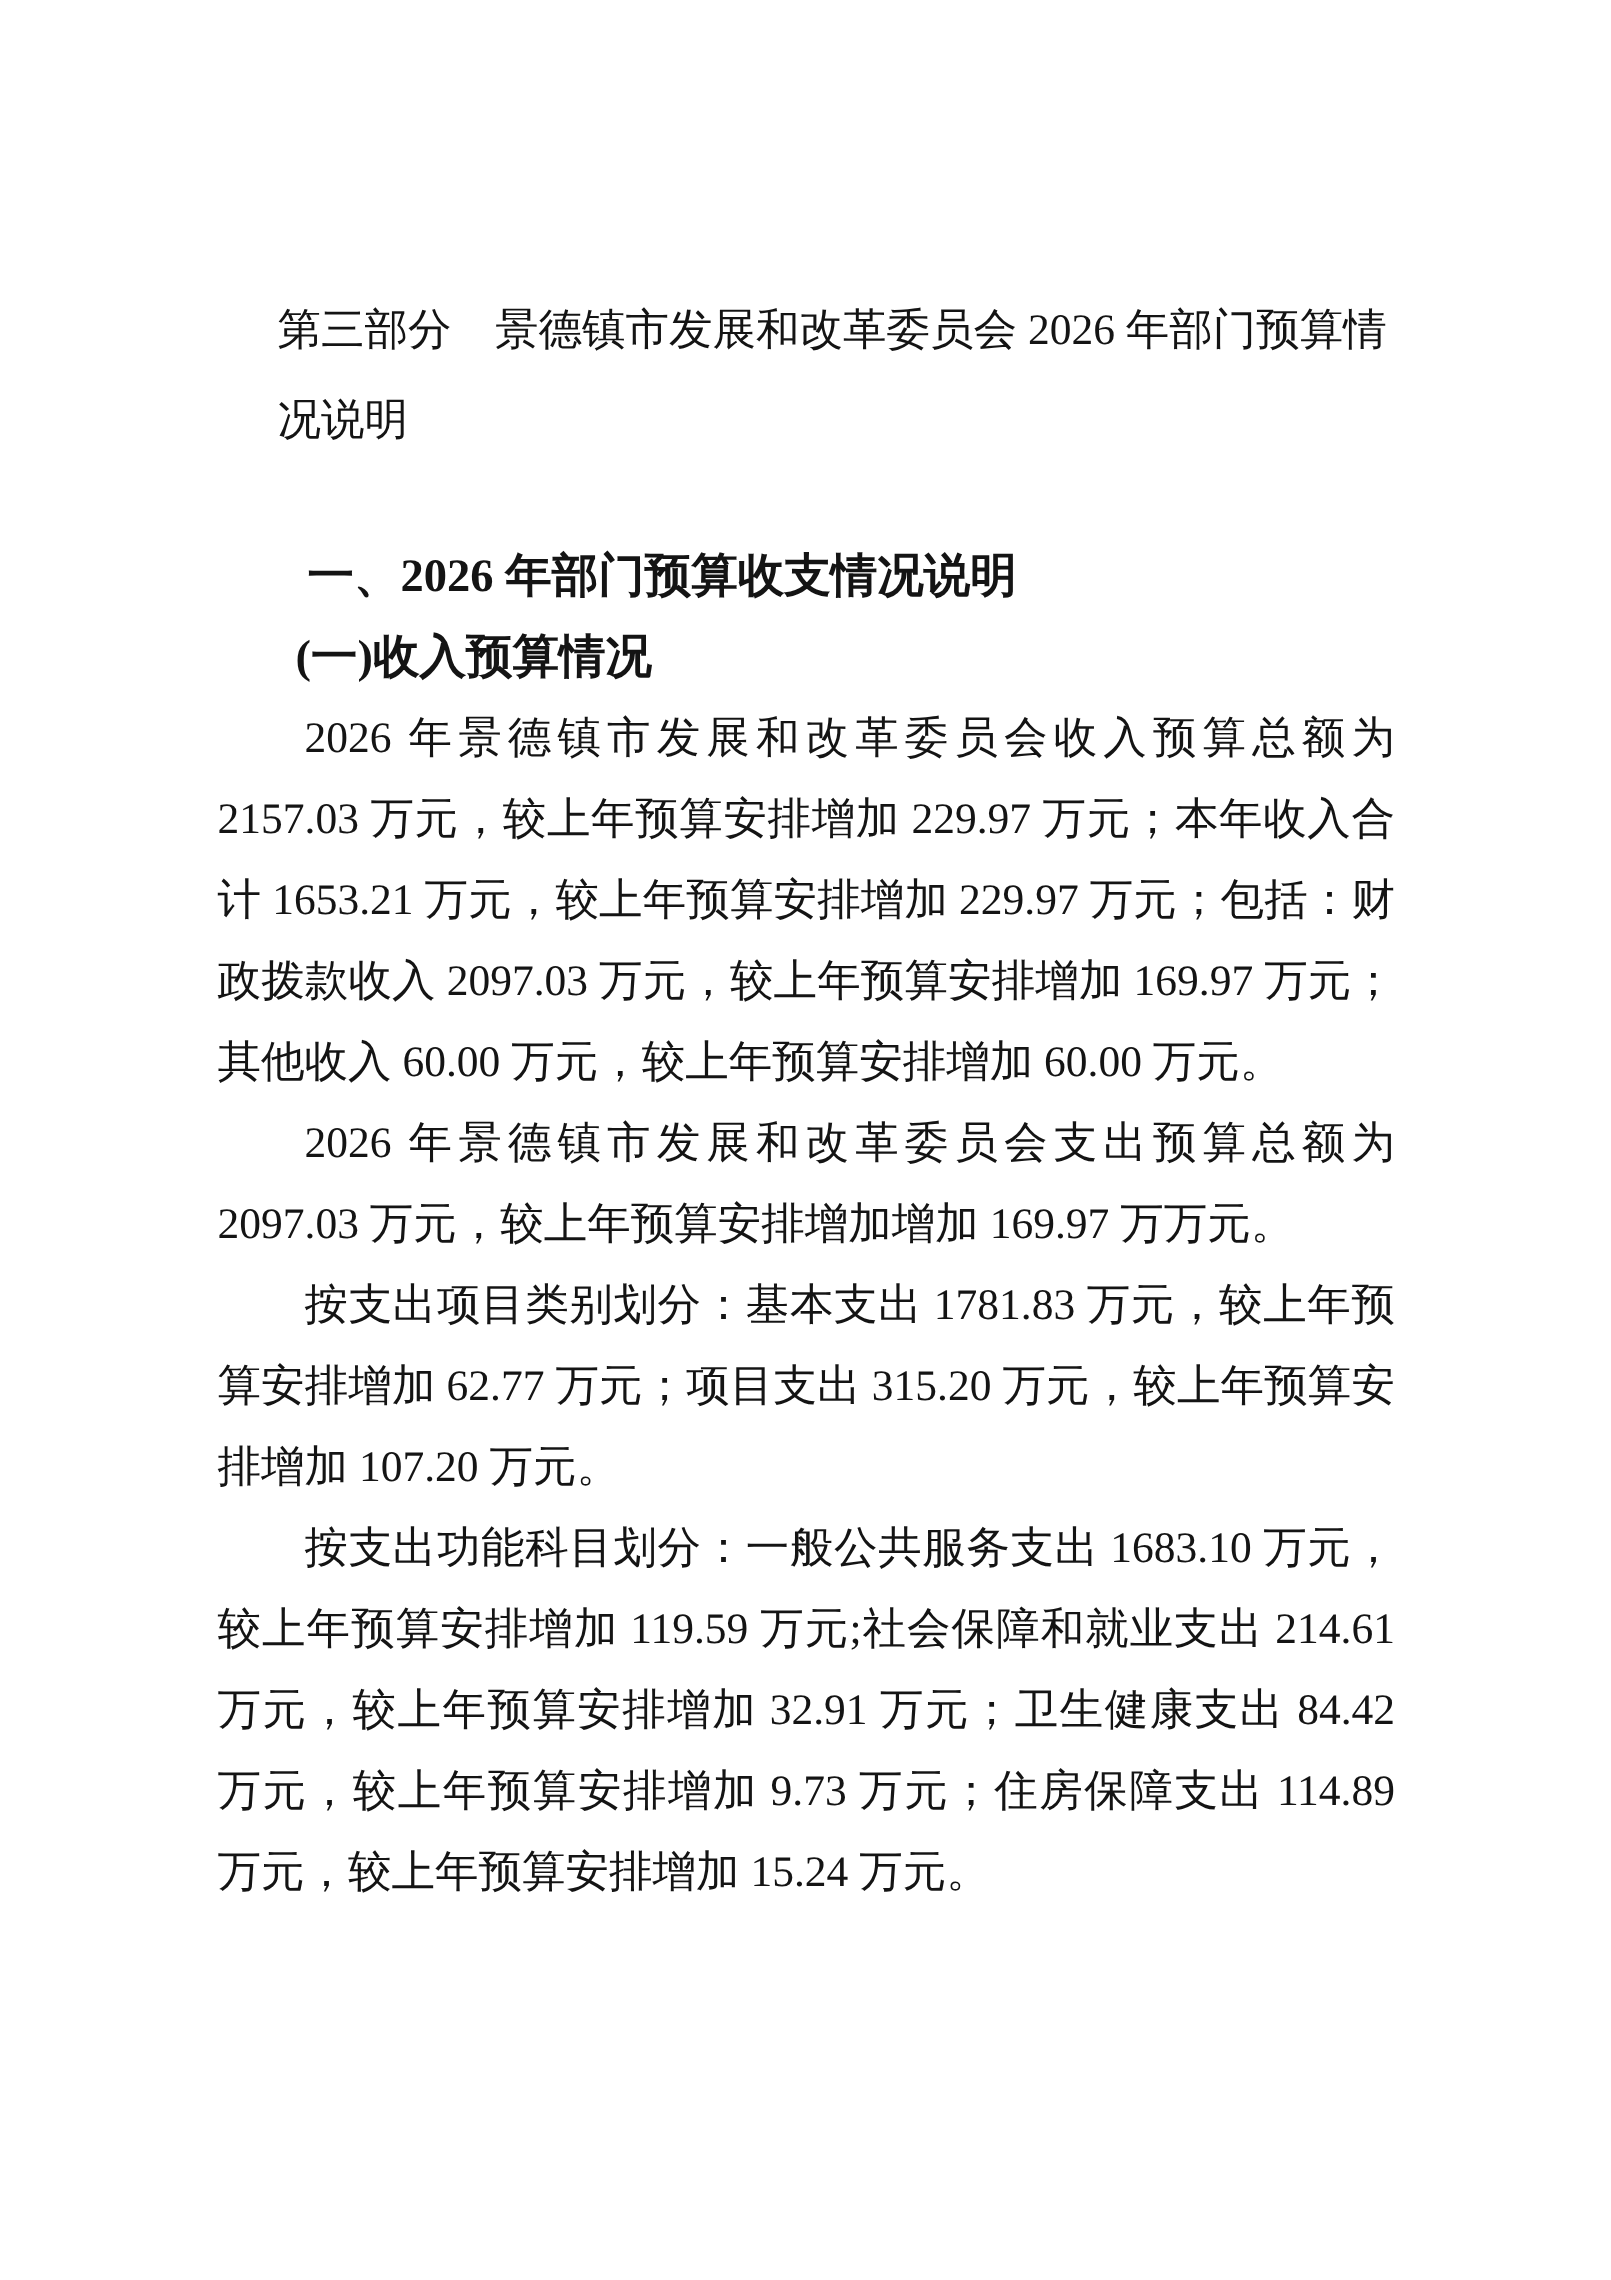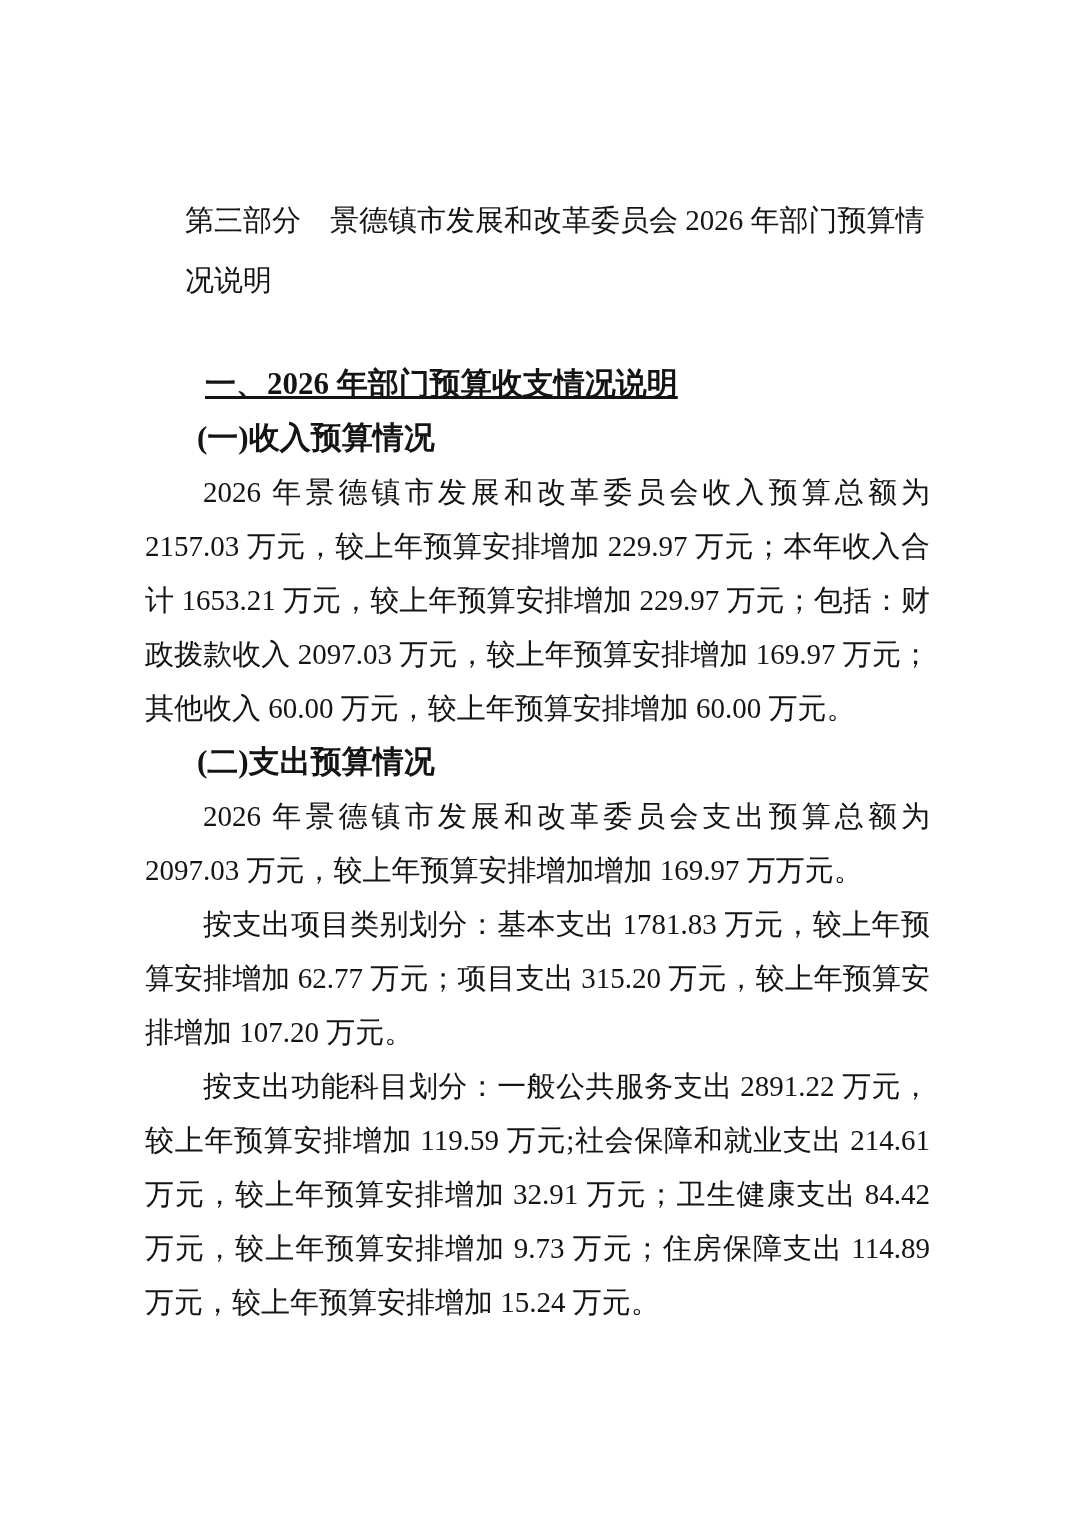--- a/index.html
+++ b/index.html
@@ -31,21 +31,20 @@
   }
   .block-title .line {
   }
   .block-h1 {
     margin-top: 47px;
     font-size: 31px;
     line-height: 54px;
     font-weight: bold;
     text-indent: 60px;
     white-space: nowrap;
-    text-decoration: underline;
   }
   .block-h2 {
     font-size: 31px;
     line-height: 54px;
     font-weight: bold;
     text-indent: 52px;
     white-space: nowrap;
   }
   .block-p {
     font-size: 29px;
@@ -77,33 +76,30 @@
       <div class="block-h2">
         <div class="line">(一)收入预算情况</div>
       </div>
       <div class="block-p">
         <div class="line first full">2026 年景德镇市发展和改革委员会收入预算总额为</div>
         <div class="line full">2157.03 万元，较上年预算安排增加 229.97 万元；本年收入合</div>
         <div class="line full">计 1653.21 万元，较上年预算安排增加 229.97 万元；包括：财</div>
         <div class="line full">政拨款收入 2097.03 万元，较上年预算安排增加 169.97 万元；</div>
         <div class="line">其他收入 60.00 万元，较上年预算安排增加 60.00 万元。</div>
       </div>
-      <div class="block-h2">
-        <div class="line">(二)支出预算情况</div>
-      </div>
       <div class="block-p">
         <div class="line first full">2026 年景德镇市发展和改革委员会支出预算总额为</div>
         <div class="line">2097.03 万元，较上年预算安排增加增加 169.97 万万元。</div>
       </div>
       <div class="block-p">
         <div class="line first full">按支出项目类别划分：基本支出 1781.83 万元，较上年预</div>
         <div class="line full">算安排增加 62.77 万元；项目支出 315.20 万元，较上年预算安</div>
         <div class="line">排增加 107.20 万元。</div>
       </div>
       <div class="block-p">
-        <div class="line first full">按支出功能科目划分：一般公共服务支出 2891.22 万元，</div>
+        <div class="line first full">按支出功能科目划分：一般公共服务支出 1683.10 万元，</div>
         <div class="line full">较上年预算安排增加 119.59 万元;社会保障和就业支出 214.61</div>
         <div class="line full">万元，较上年预算安排增加 32.91 万元；卫生健康支出 84.42</div>
         <div class="line full">万元，较上年预算安排增加 9.73 万元；住房保障支出 114.89</div>
         <div class="line">万元，较上年预算安排增加 15.24 万元。</div>
       </div>
     </div>
 </div>
 
 </body></html>

